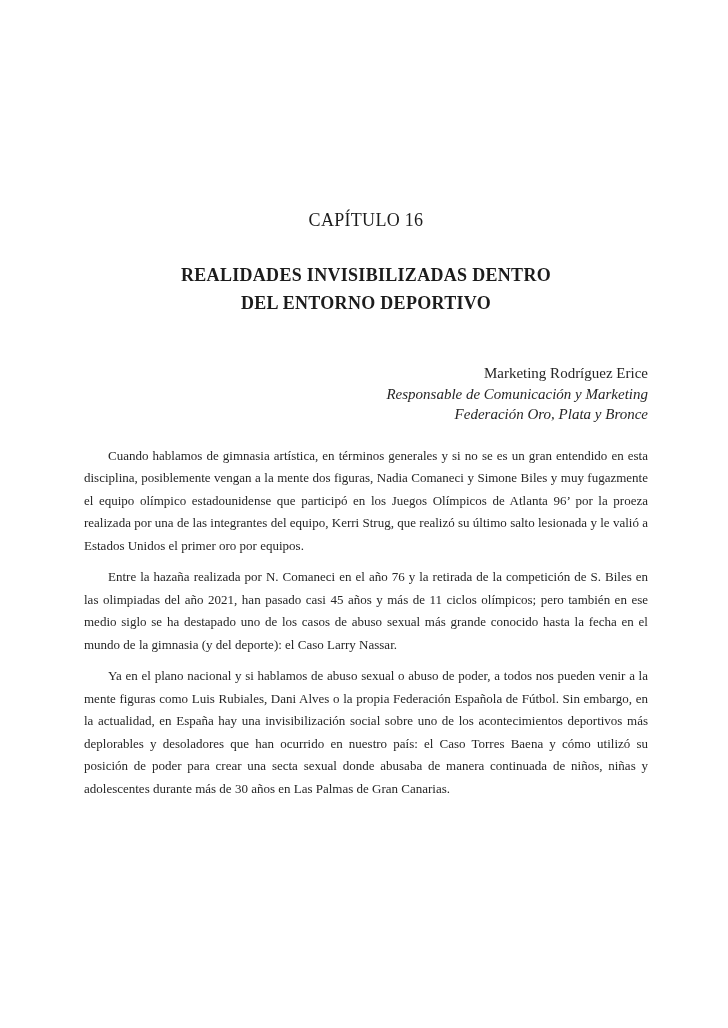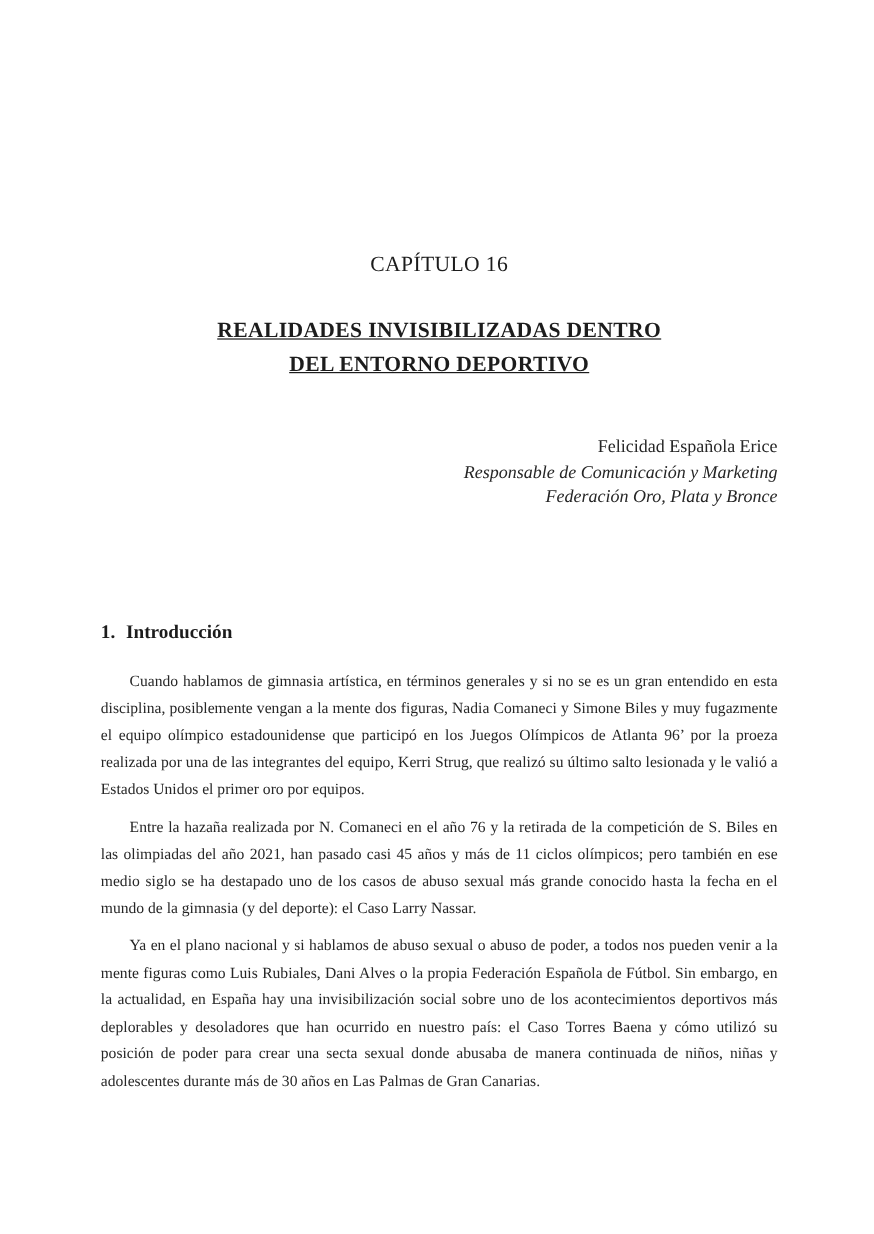--- a/index.html
+++ b/index.html
@@ -32,21 +32,20 @@
     color: #1c1c1c;
   }
   .chapter-title {
     margin: 30px 0 0 0;
     text-align: center;
     font-size: 18px;
     font-weight: bold;
     line-height: 28px;
     letter-spacing: 0.3px;
     color: #1c1c1c;
-    text-decoration: underline;
   }
   .author-block {
     margin-top: 46px;
     text-align: right;
     font-size: 15px;
     line-height: 20.5px;
     color: #262626;
   }
   .author-role, .author-org {
     font-style: italic;
@@ -79,28 +78,25 @@
 <div class="page">
 
   <h2 class="chapter-label">CAPÍTULO 16</h2>
 
   <h1 class="chapter-title">
     <span>REALIDADES INVISIBILIZADAS DENTRO</span><br>
     <span>DEL ENTORNO DEPORTIVO</span>
   </h1>
 
   <div class="author-block">
-    <div class="author-name">Felicidad Española Erice</div>
+    <div class="author-name">Marketing Rodríguez Erice</div>
     <div class="author-role">Responsable de Comunicación y Marketing</div>
     <div class="author-org">Federación Oro, Plata y Bronce</div>
   </div>
 
-  <h3 class="section-heading">
-    <span class="heading-number">1.</span><span>Introducción</span>
-  </h3>
 
   <div class="body-text">
     <p>Cuando hablamos de gimnasia artística, en términos generales y si no se es un gran entendido en esta disciplina, posiblemente vengan a la mente dos figuras, Nadia Comaneci y Simone Biles y muy fugazmente el equipo olímpico estadounidense que participó en los Juegos Olímpicos de Atlanta 96’ por la proeza realizada por una de las integrantes del equipo, Kerri Strug, que realizó su último salto lesionada y le valió a Estados Unidos el primer oro por equipos.</p>
     <p>Entre la hazaña realizada por N. Comaneci en el año 76 y la retirada de la competición de S. Biles en las olimpiadas del año 2021, han pasado casi 45 años y más de 11 ciclos olímpicos; pero también en ese medio siglo se ha destapado uno de los casos de abuso sexual más grande conocido hasta la fecha en el mundo de la gimnasia (y del deporte): el Caso Larry Nassar.</p>
     <p>Ya en el plano nacional y si hablamos de abuso sexual o abuso de poder, a todos nos pueden venir a la mente figuras como Luis Rubiales, Dani Alves o la propia Federación Española de Fútbol. Sin embargo, en la actualidad, en España hay una invisibilización social sobre uno de los acontecimientos deportivos más deplorables y desoladores que han ocurrido en nuestro país: el Caso Torres Baena y cómo utilizó su posición de poder para crear una secta sexual donde abusaba de manera continuada de niños, niñas y adolescentes durante más de 30 años en Las Palmas de Gran Canarias.</p>
   </div>
 
 </div>
 
 </body></html>

